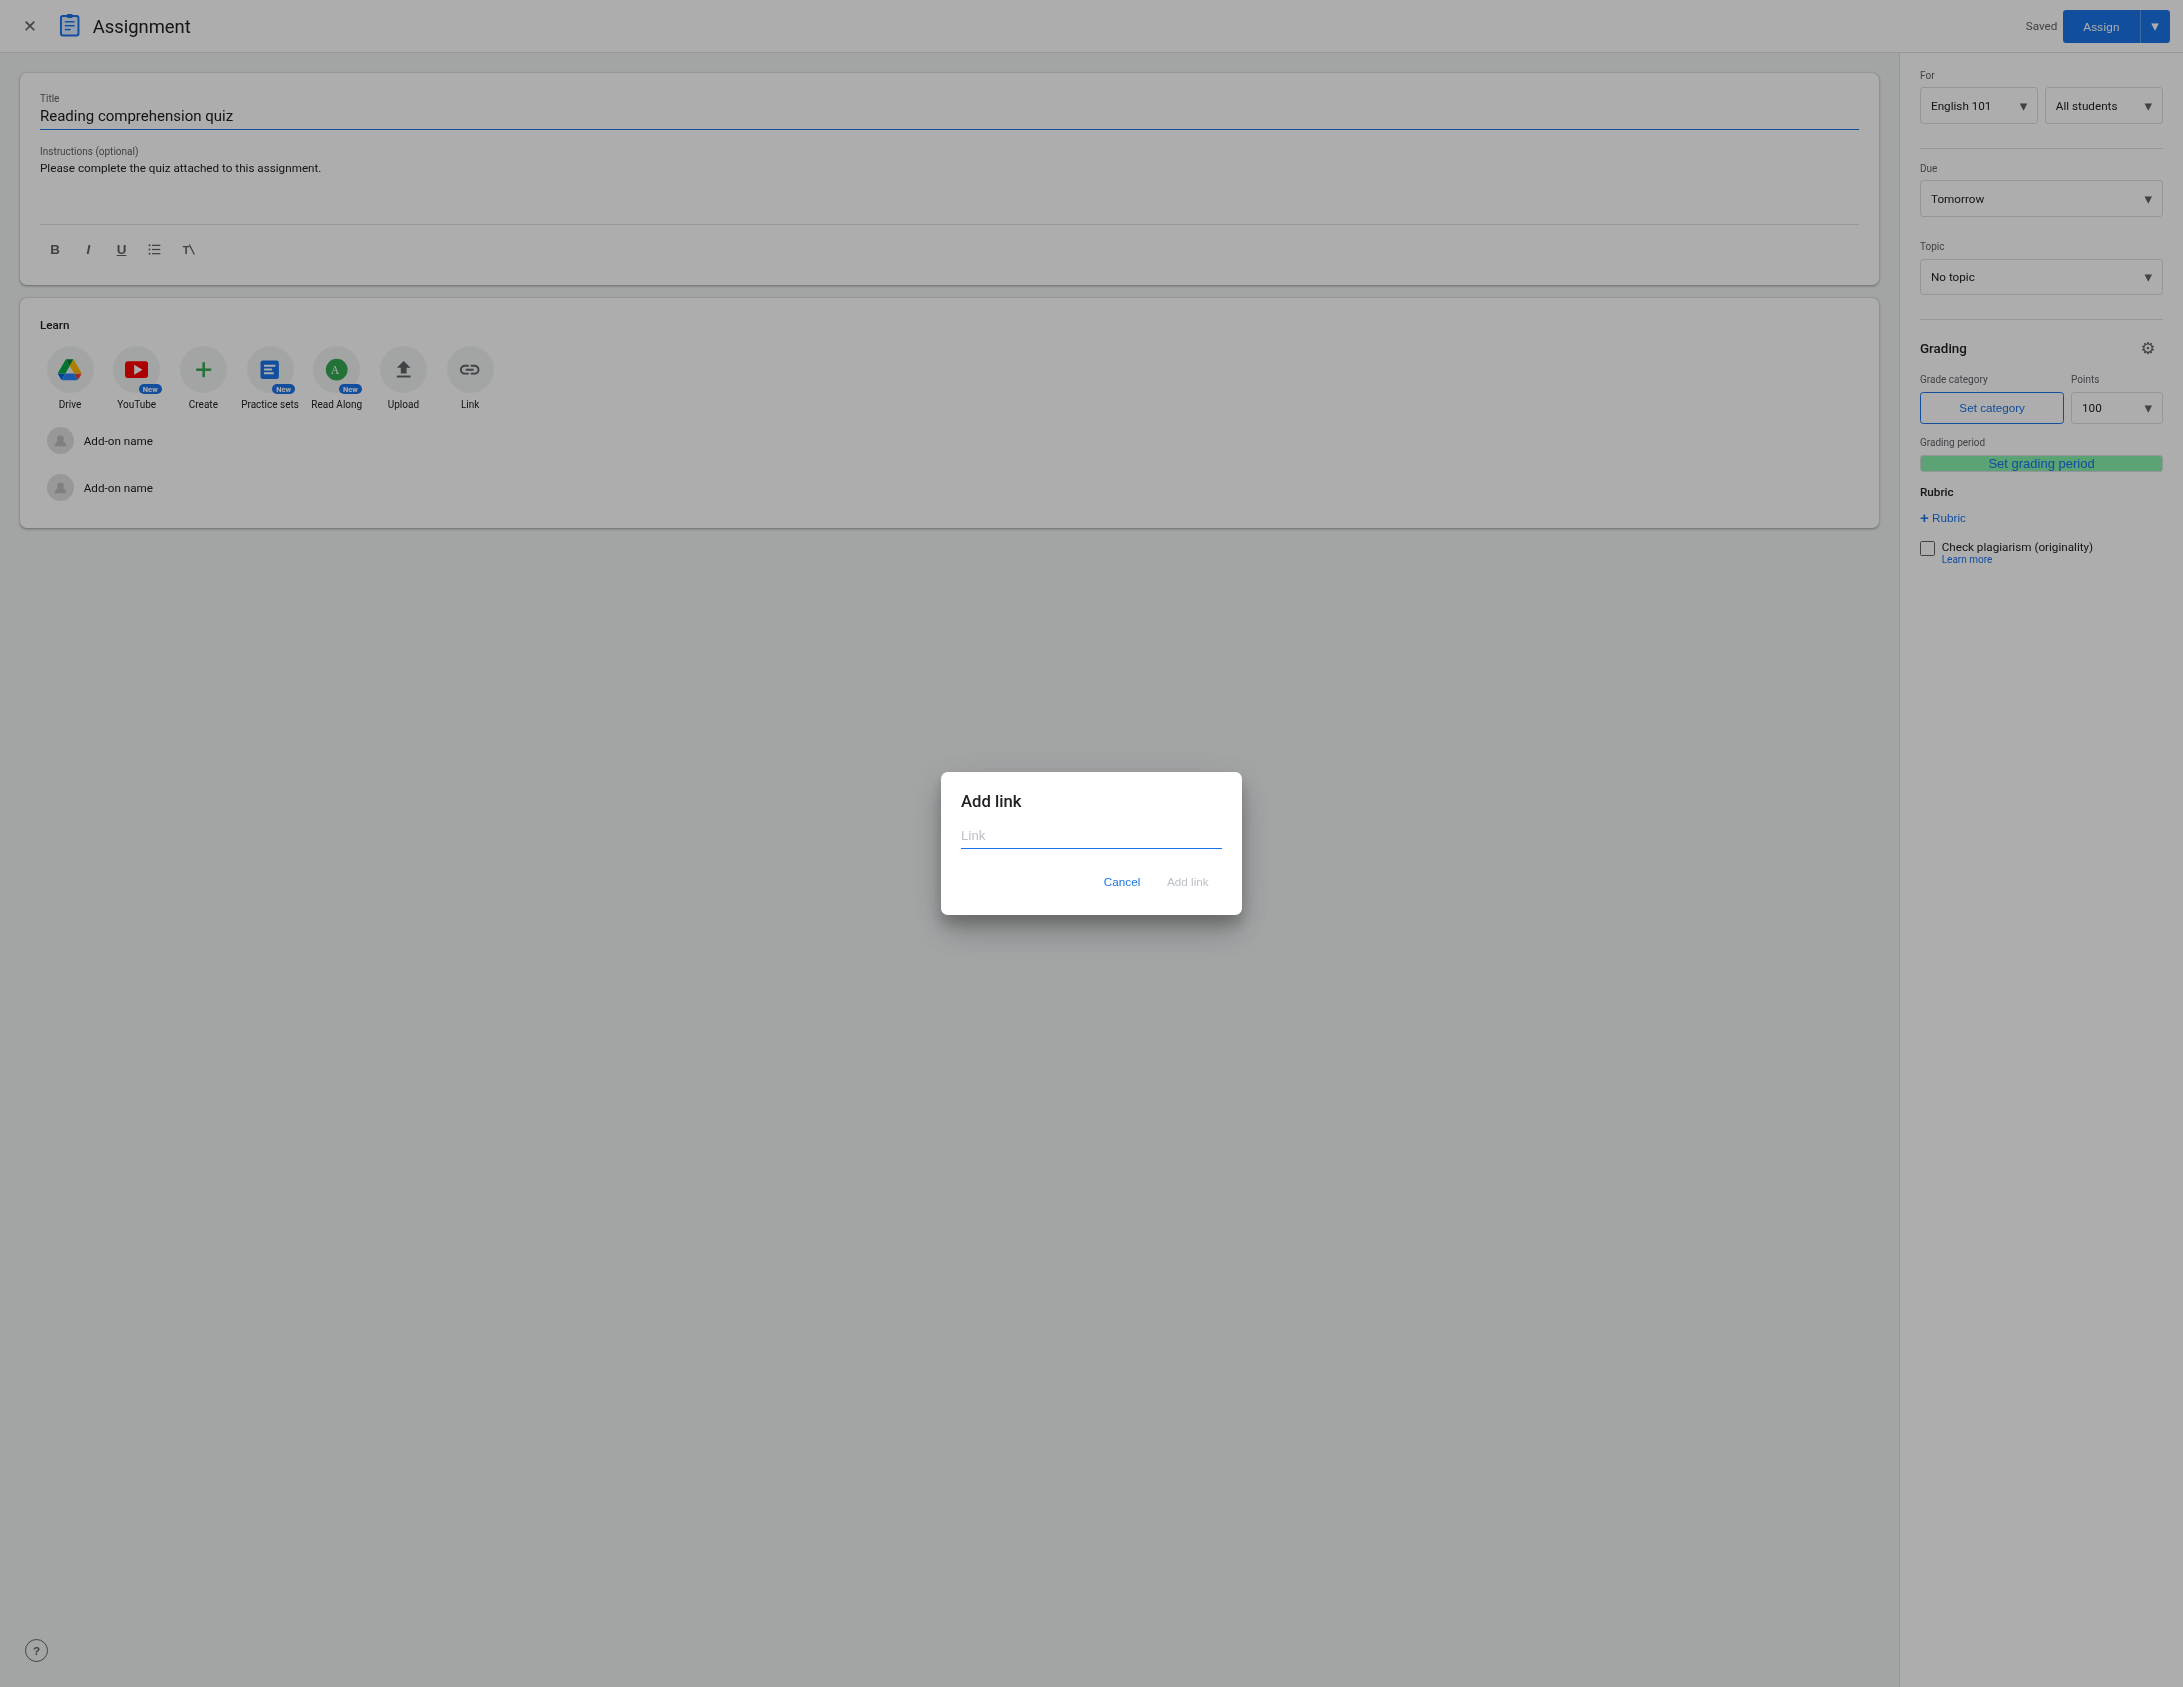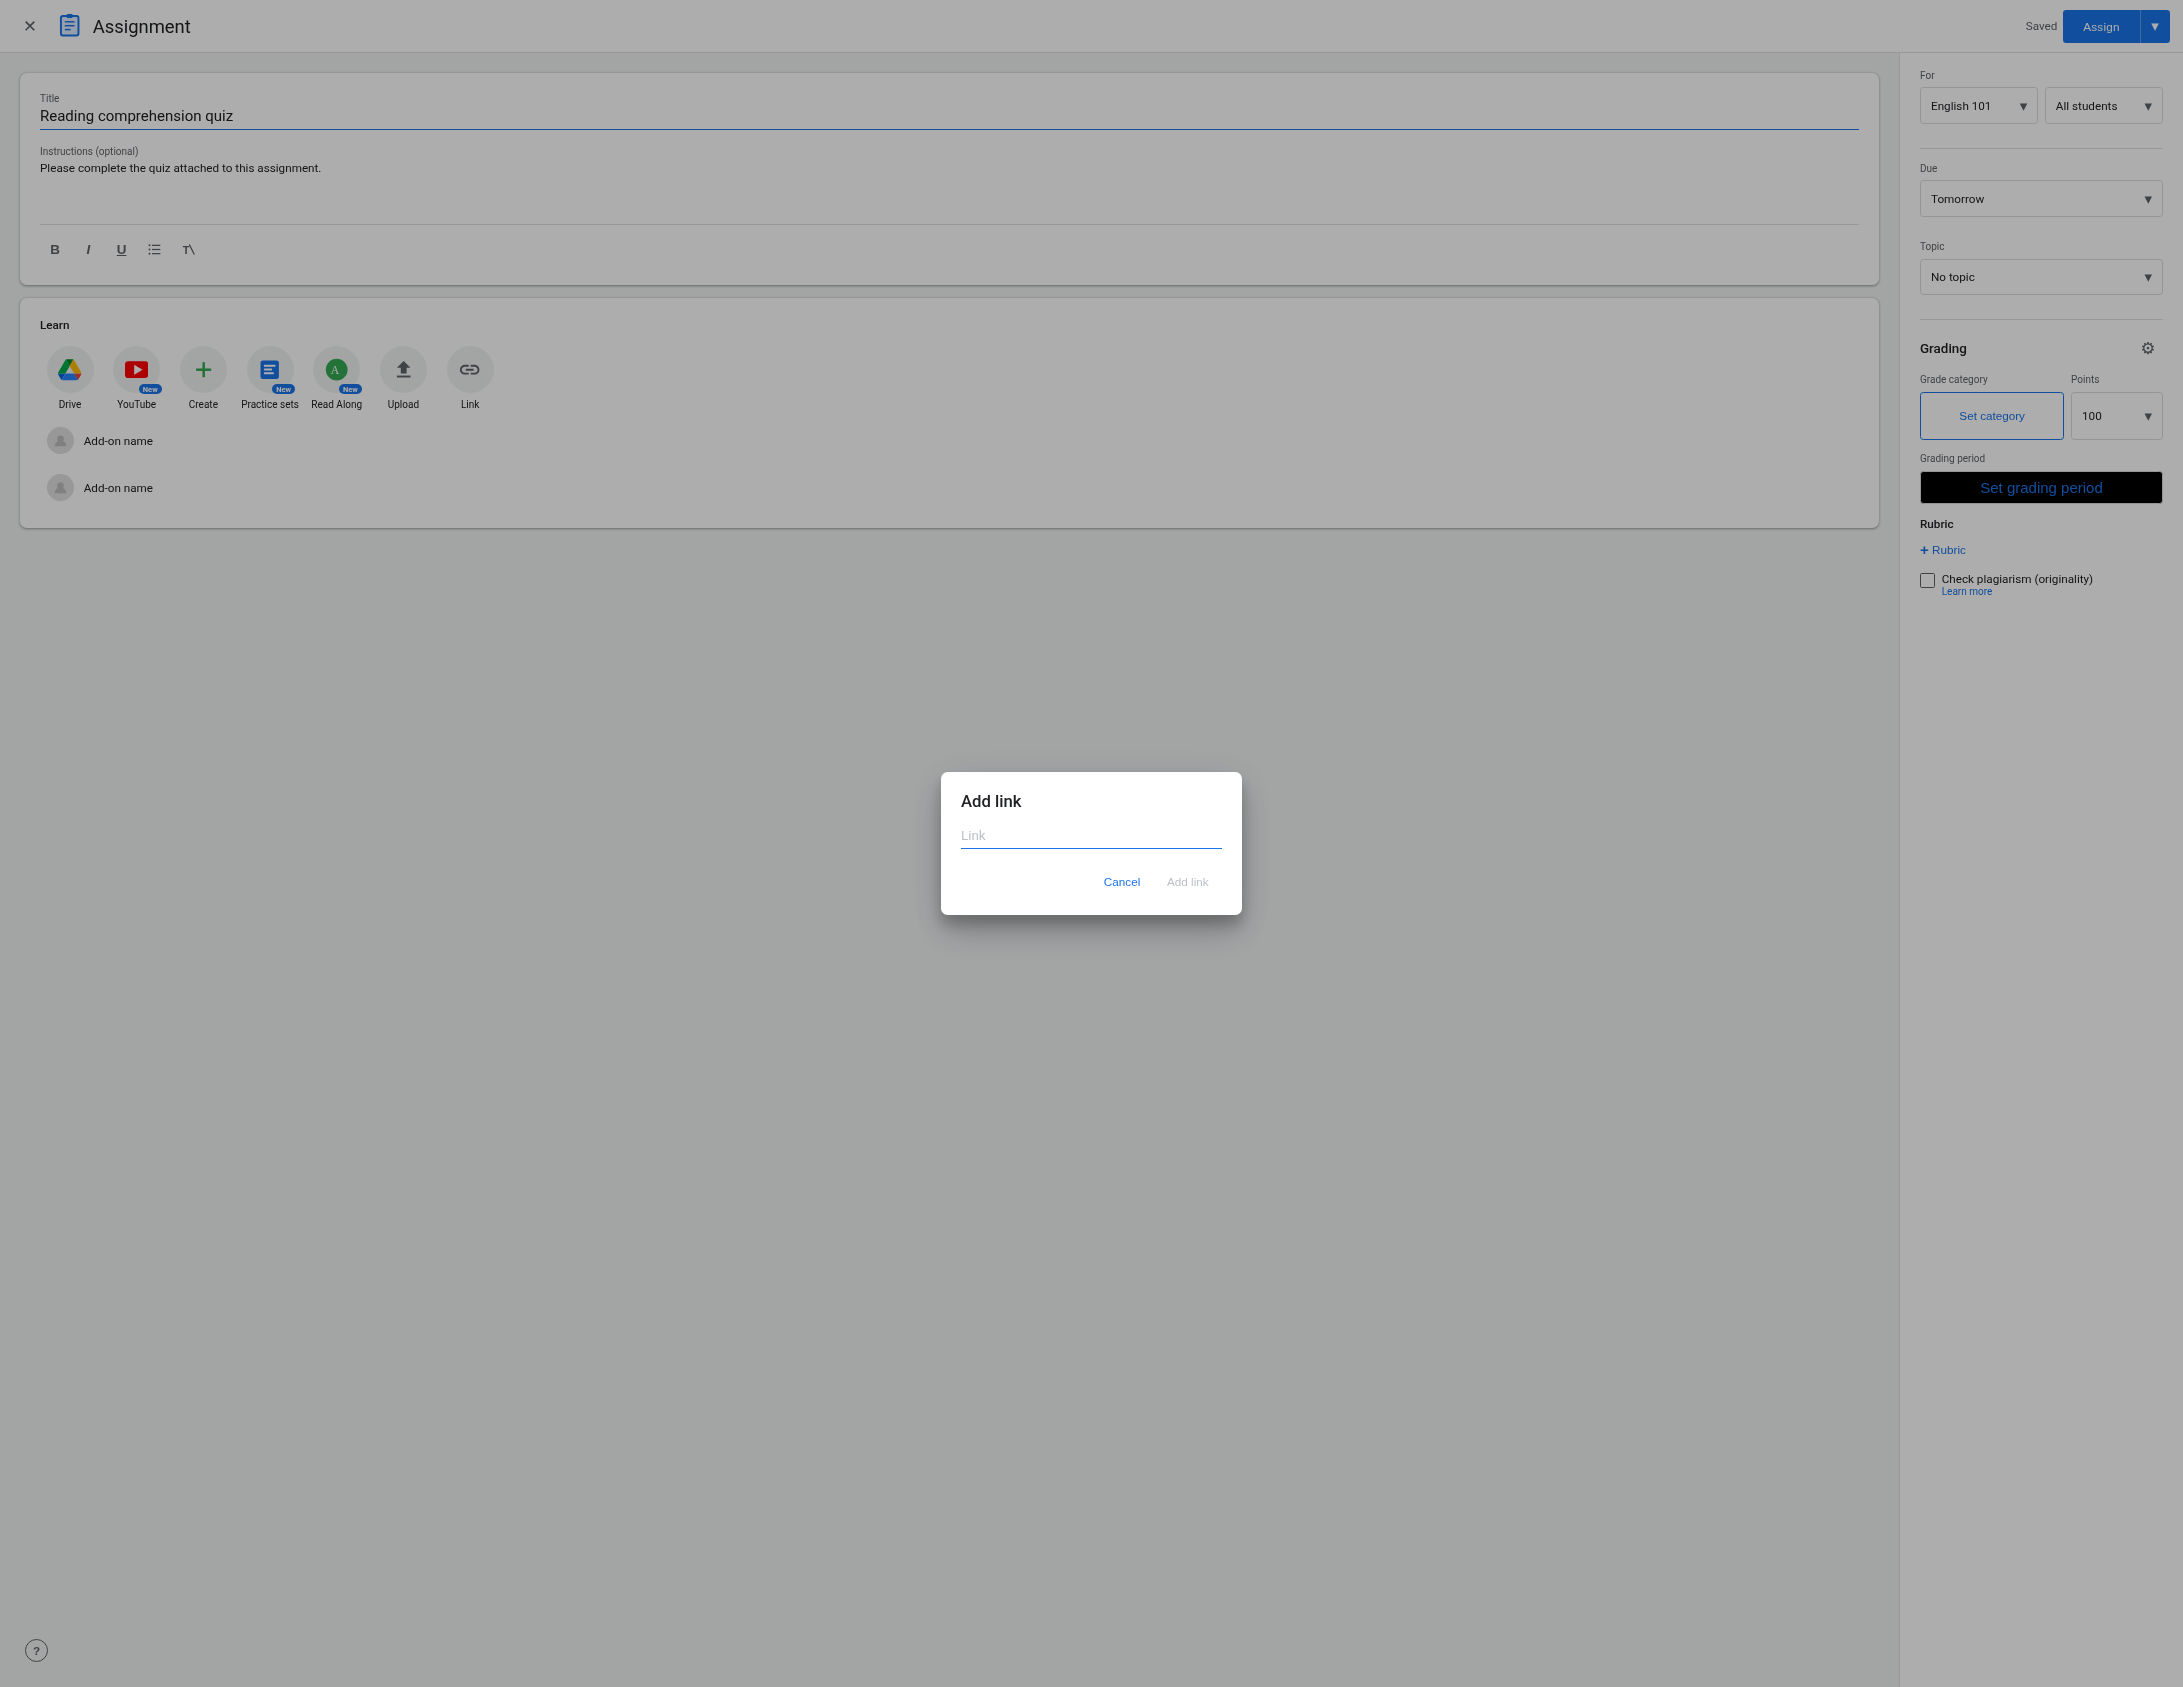--- a/index.html
+++ b/index.html
@@ -288,39 +288,39 @@
       color: #1a73e8;
       background: #fff;
       cursor: pointer;
       text-align: center;
       font-weight: 500;
     }
     .points-select {
       width: 92px;
       border: 0.8px solid #dadce0;
       border-radius: 3.3px;
-      padding: 14px 10px;
+      padding: 6px 10px;
       font-size: 11.7px;
       color: #202124;
       display: flex;
       align-items: center;
       justify-content: space-between;
       cursor: pointer;
     }
     .grading-period-section {
       margin-bottom: 13.4px;
     }
     .grading-period-btn {
       width: 100%;
       border: 0.8px solid #dadce0;
       border-radius: 3.3px;
-      padding: 7px 10px;
-      font-size: 15px;
+      padding: 0 10px;
+      font-size: 13px;
       color: #1a73e8;
-      background: #000000;
+      background: #86efac;
       cursor: pointer;
       text-align: center;
       font-weight: 500;
     }
     .rubric-section { margin-top: 6.7px; }
     .rubric-title {
       font-size: 11.7px;
       color: #202124;
       font-weight: 500;
       margin-bottom: 6.7px;

